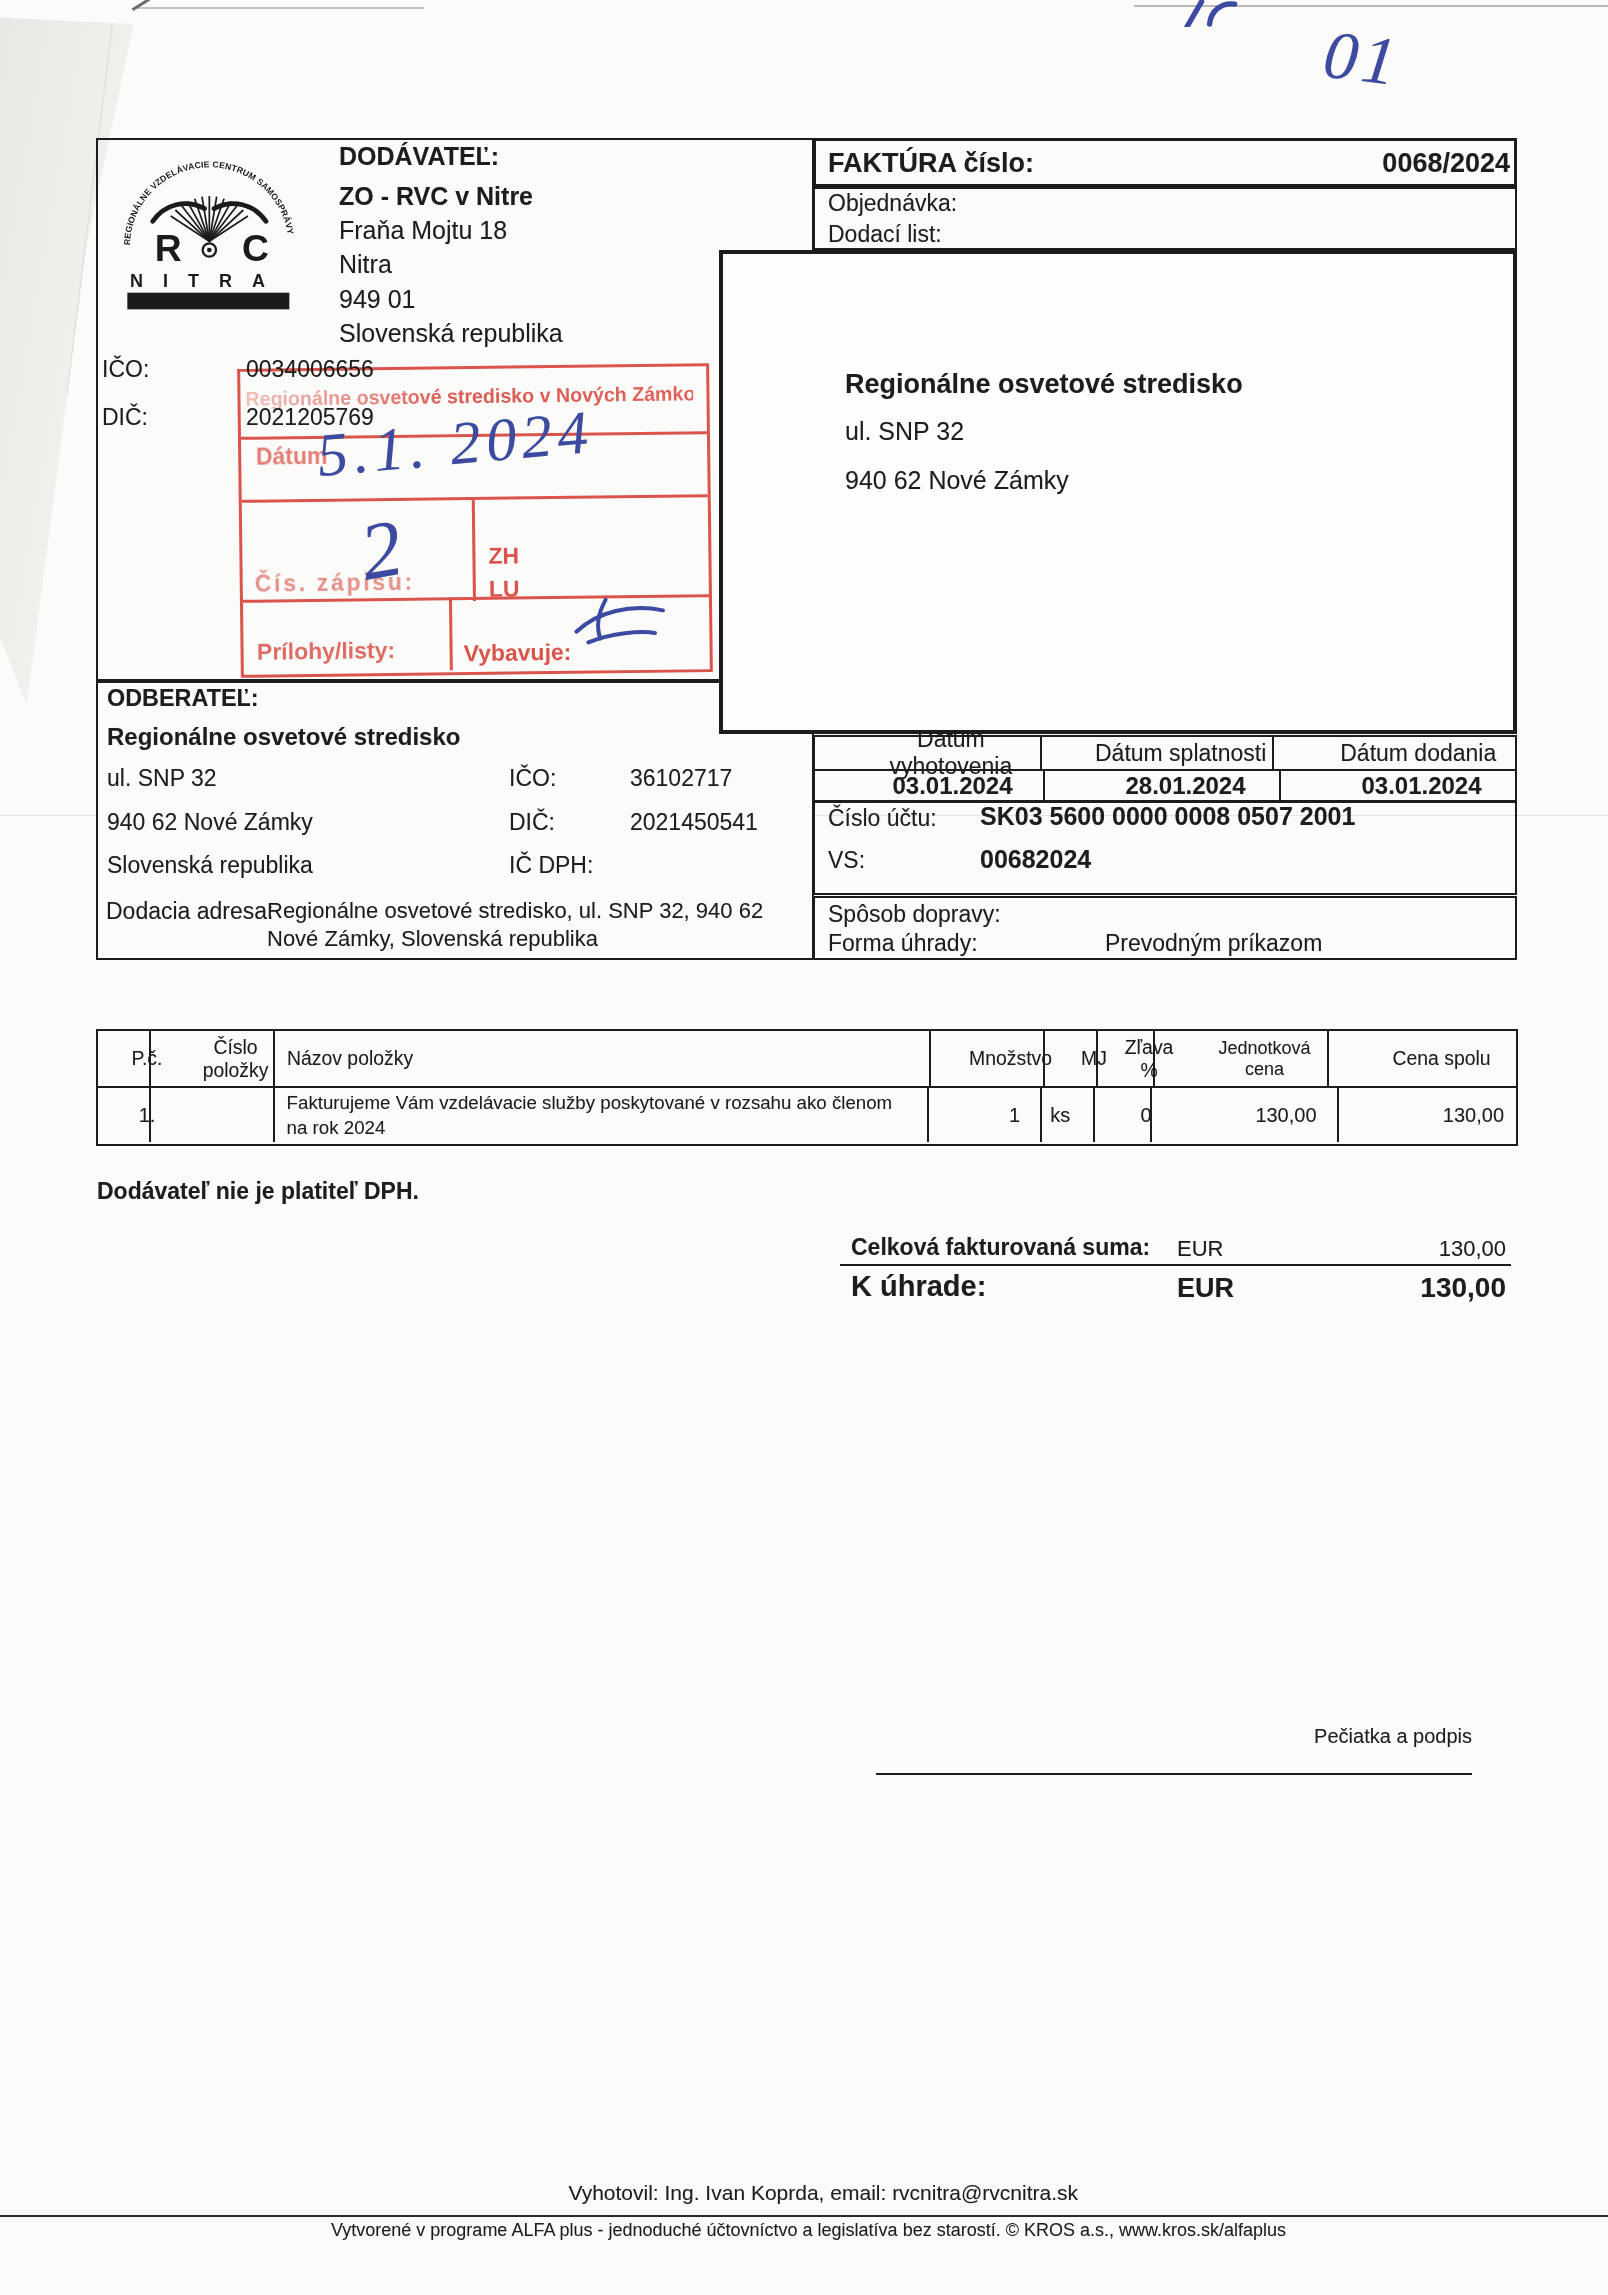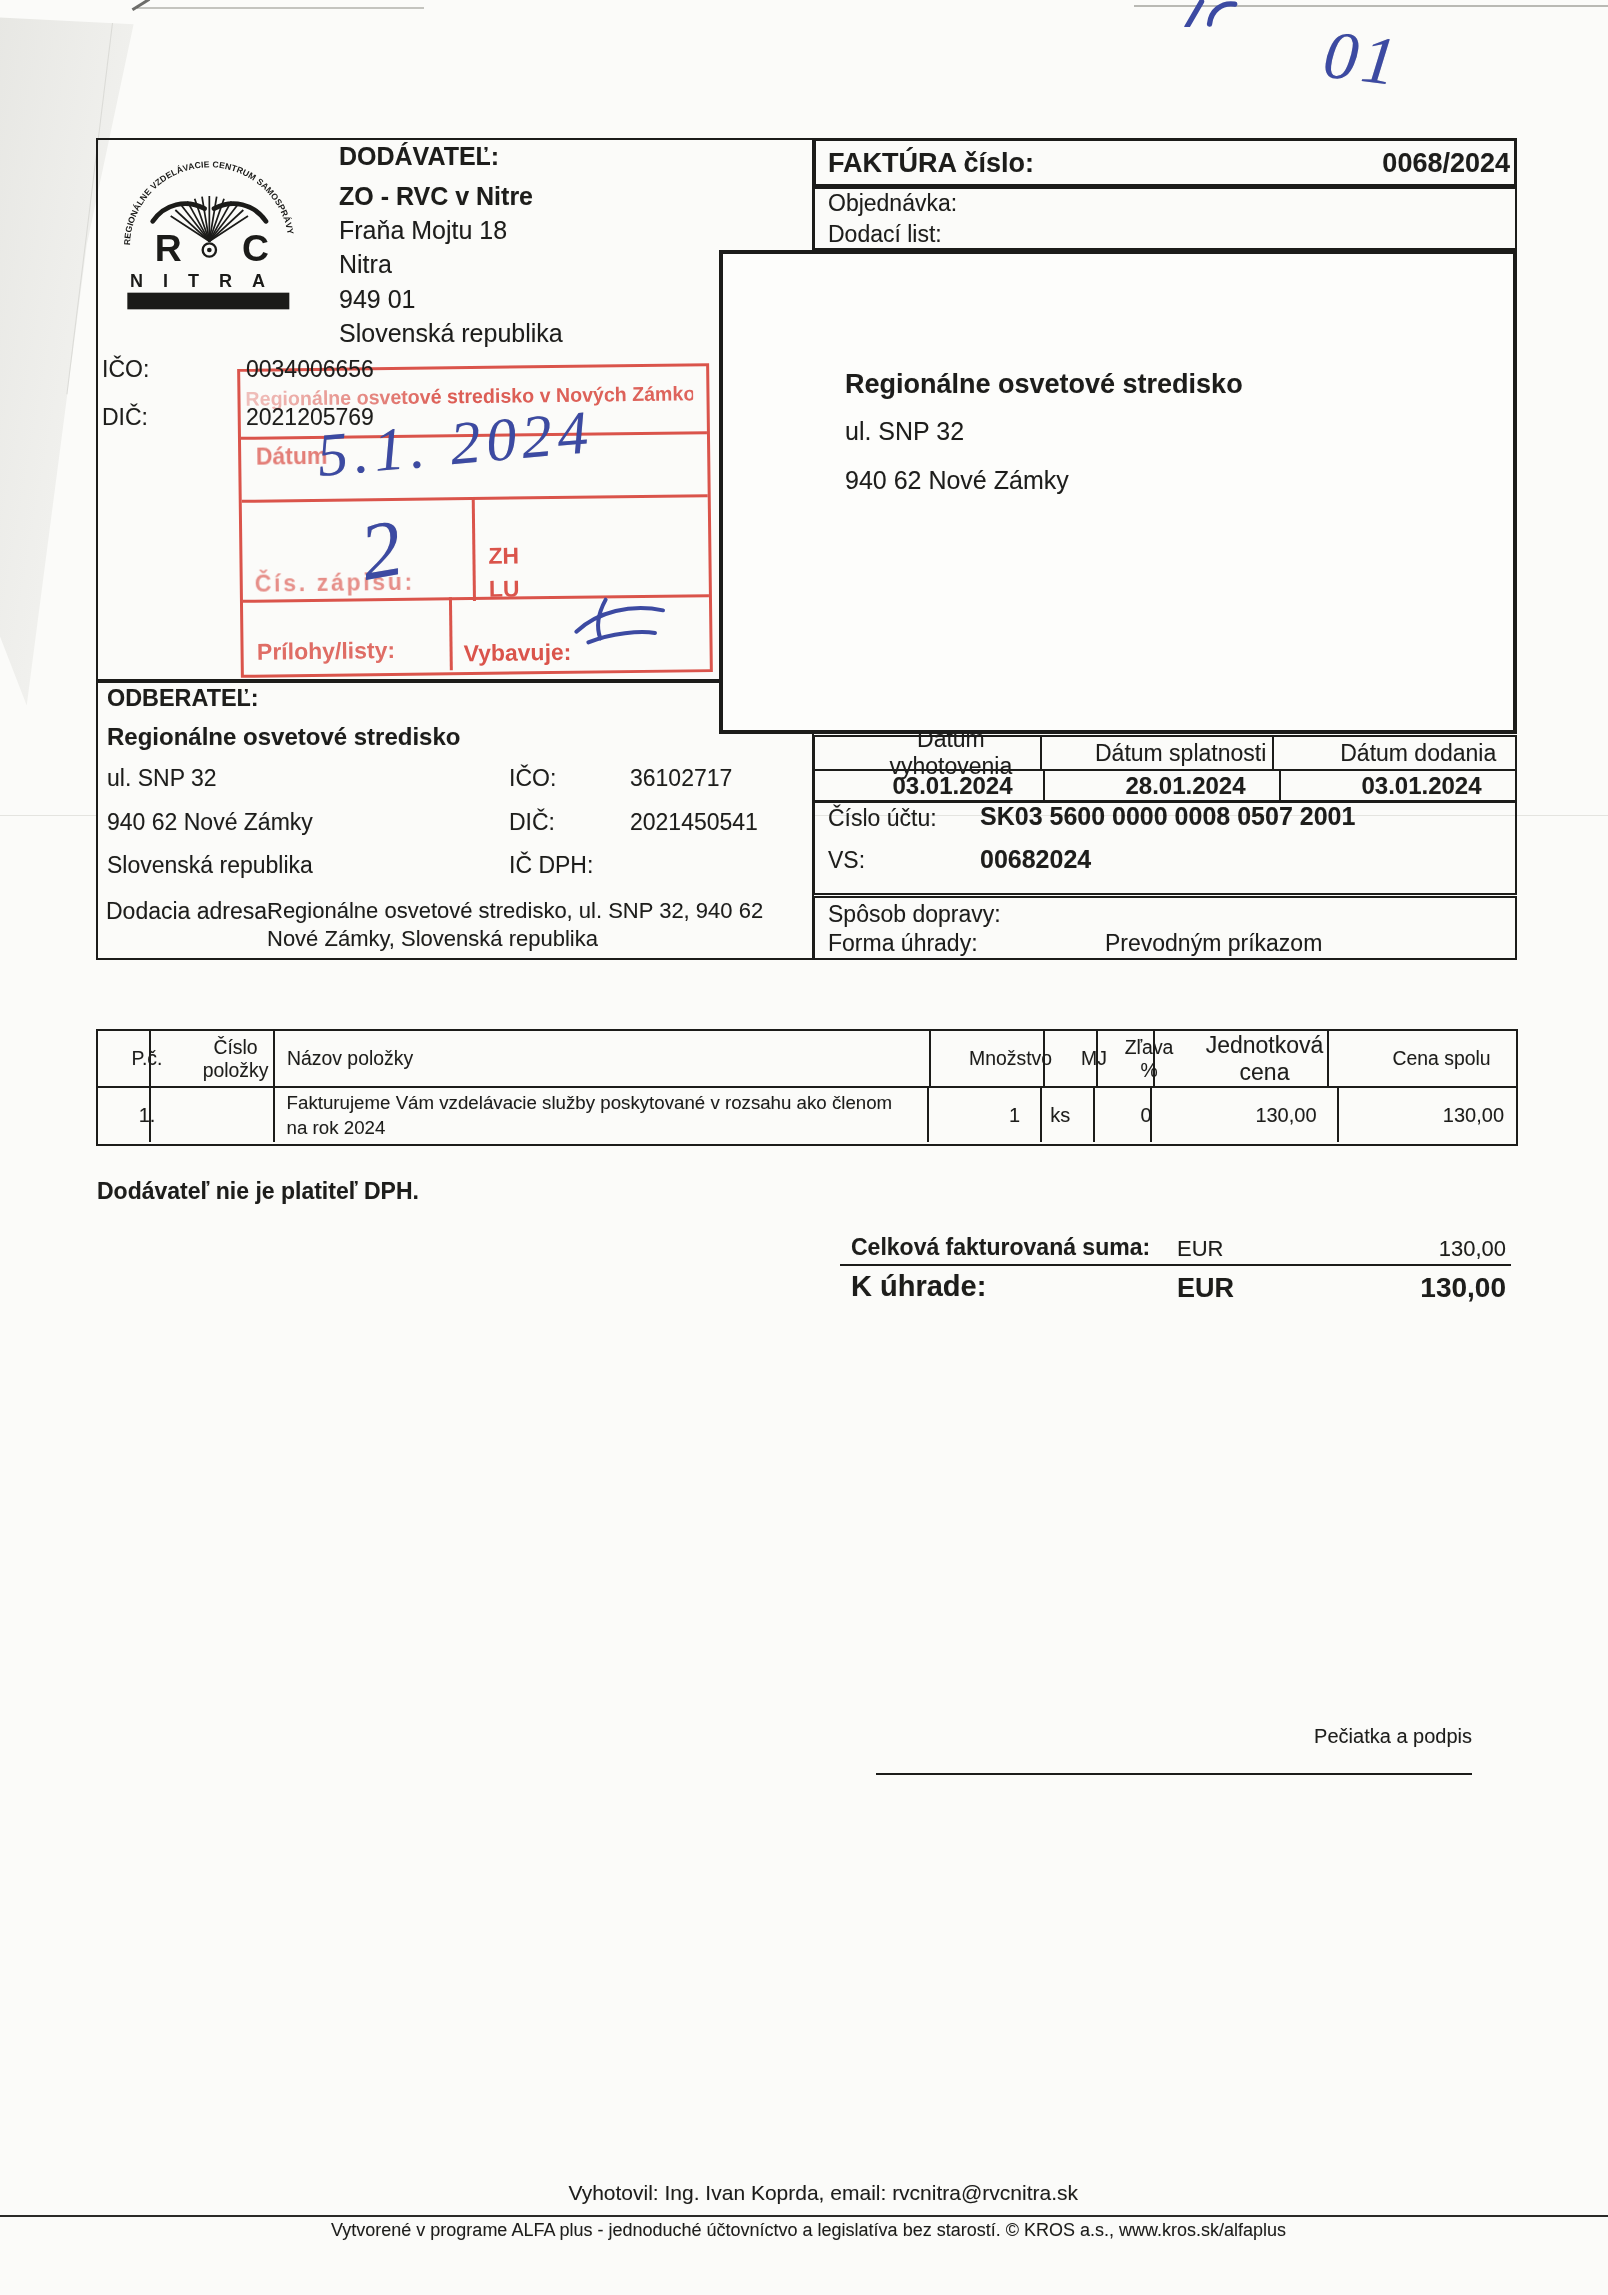--- a/index.html
+++ b/index.html
@@ -169,21 +169,21 @@
   <div class="abs t" style="left:1105px;top:930px;font-size:23px;">Prevodným príkazom</div>
 
   <div class="abs" style="left:96px;top:1029px;width:1422px;height:117px;box-sizing:border-box;border:2.7px solid #1c1c1a;">
     <div class="row" style="height:57px;border-bottom:2.7px solid #1c1c1a;">
       <div class="cell center t" style="width:53px;border-right:2px solid #1c1c1a;font-size:19.4px;">P.č.</div>
       <div class="cell center t" style="width:124px;border-right:2px solid #1c1c1a;font-size:19.4px;">Číslo položky</div>
       <div class="cell t" style="width:656px;border-right:2px solid #1c1c1a;font-size:19.4px;padding-left:12px;">Názov položky</div>
       <div class="cell center t" style="width:114px;border-right:2px solid #1c1c1a;font-size:19.4px;">Množstvo</div>
       <div class="cell center t" style="width:53px;border-right:2px solid #1c1c1a;font-size:19.4px;">MJ</div>
       <div class="cell center t" style="width:57px;border-right:2px solid #1c1c1a;font-size:19.4px;line-height:23px;">Zľava %</div>
-      <div class="cell center t" style="width:174px;border-right:2px solid #1c1c1a;font-size:23px;">Jednotková cena</div>
+      <div class="cell center t" style="width:174px;border-right:2px solid #1c1c1a;font-size:18px;">Jednotková cena</div>
       <div class="cell center t" style="width:178px;font-size:19.4px;">Cena spolu</div>
     </div>
     <div class="row" style="height:54px;">
       <div class="cell center t" style="width:53px;border-right:2px solid #1c1c1a;font-size:20px;">1.</div>
       <div class="cell t" style="width:124px;border-right:2px solid #1c1c1a;font-size:20px;"></div>
       <div class="cell" style="width:656px;border-right:2px solid #1c1c1a;padding-left:12px;">
         <div class="t" style="font-size:18.7px;line-height:25px;">
           <div>Fakturujeme Vám vzdelávacie služby poskytované v rozsahu ako členom</div>
           <div>na rok 2024</div>
         </div>

